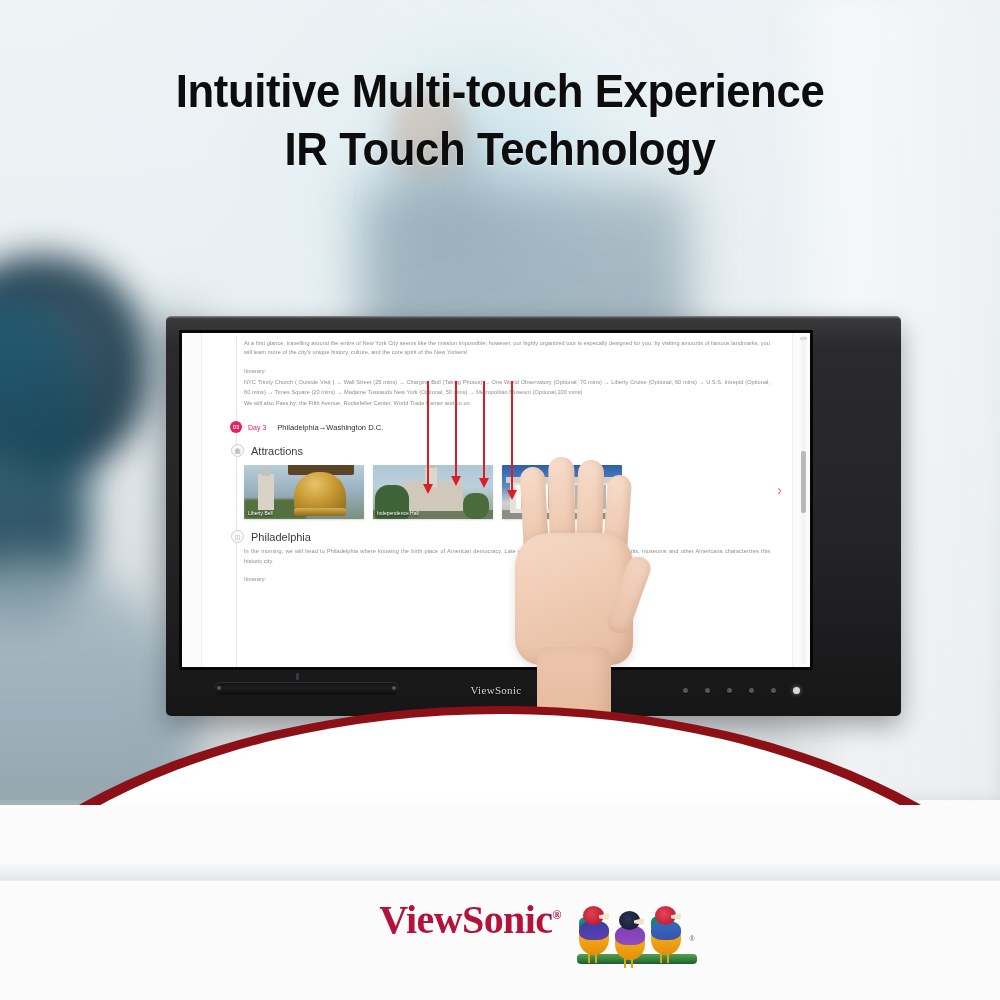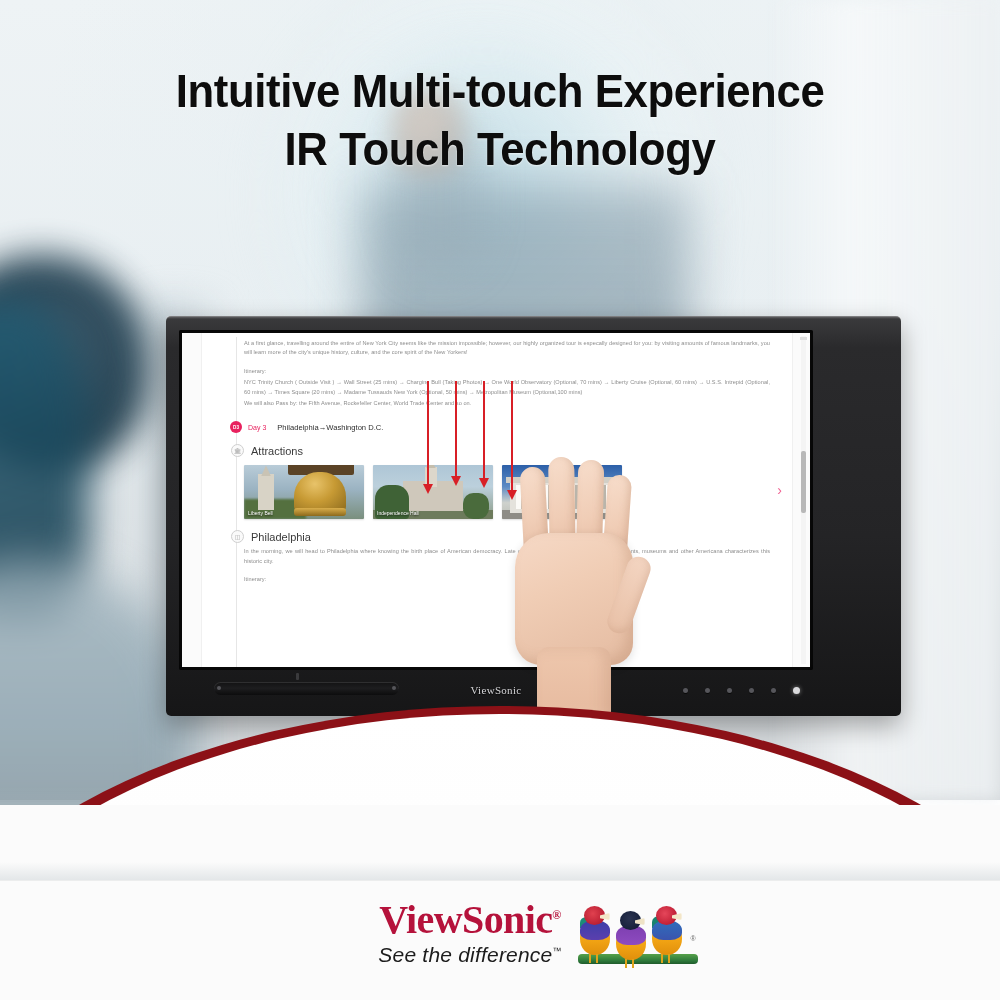--- a/index.html
+++ b/index.html
@@ -429,21 +429,20 @@
 
   <div class="swoosh"></div>
   <div class="white-panel"></div>
   <div class="lower-fill"></div>
   <div class="footer-top-shade"></div>
   <div class="footer-divider"></div>
 
   <div class="vs-logo">
     <div class="vs-text">
       <div class="vs-word"><span>ViewSonic</span><span class="vs-reg">®</span></div>
-      <div class="vs-tag"><span>See the difference</span><span class="vs-tm">™</span></div>
     </div>
     <div class="birds">
       <div class="perch"></div>
       <div class="b1-teal"></div>
       <div class="b3-teal"></div>
       <div class="bird b1">
         <div class="body"></div>
         <div class="breast"></div>
         <div class="head"></div>
         <div class="beak"></div>

